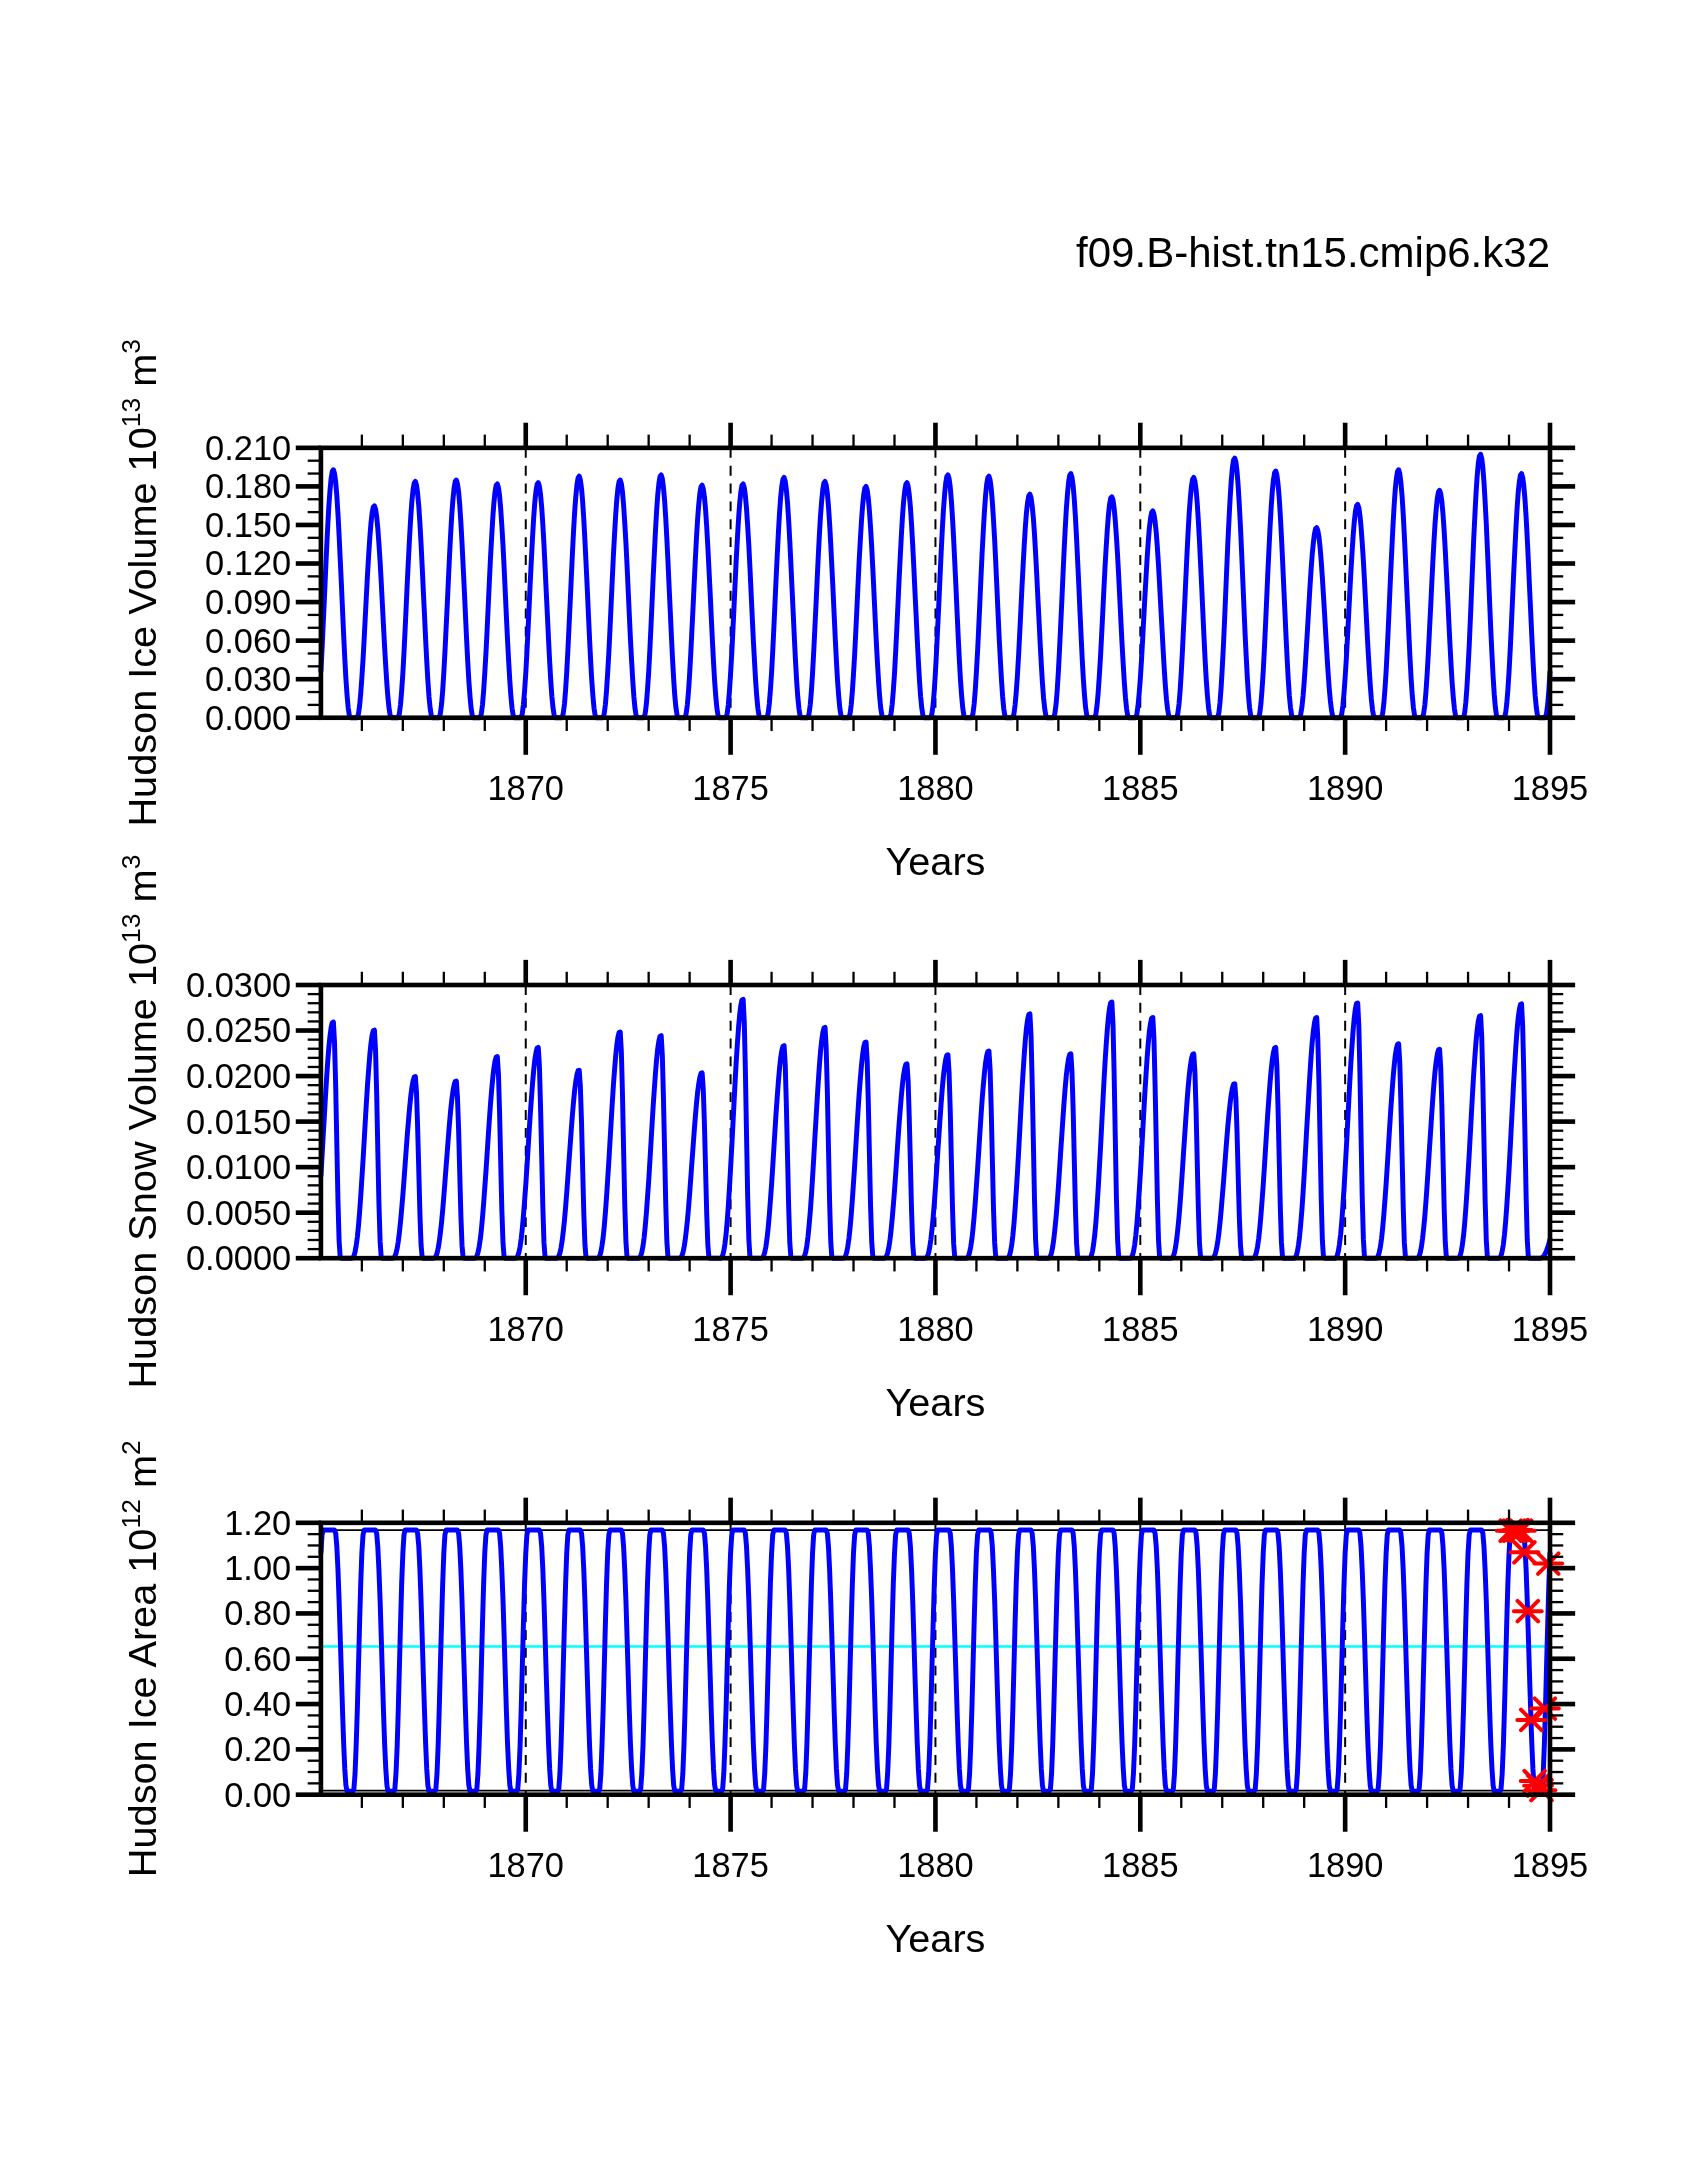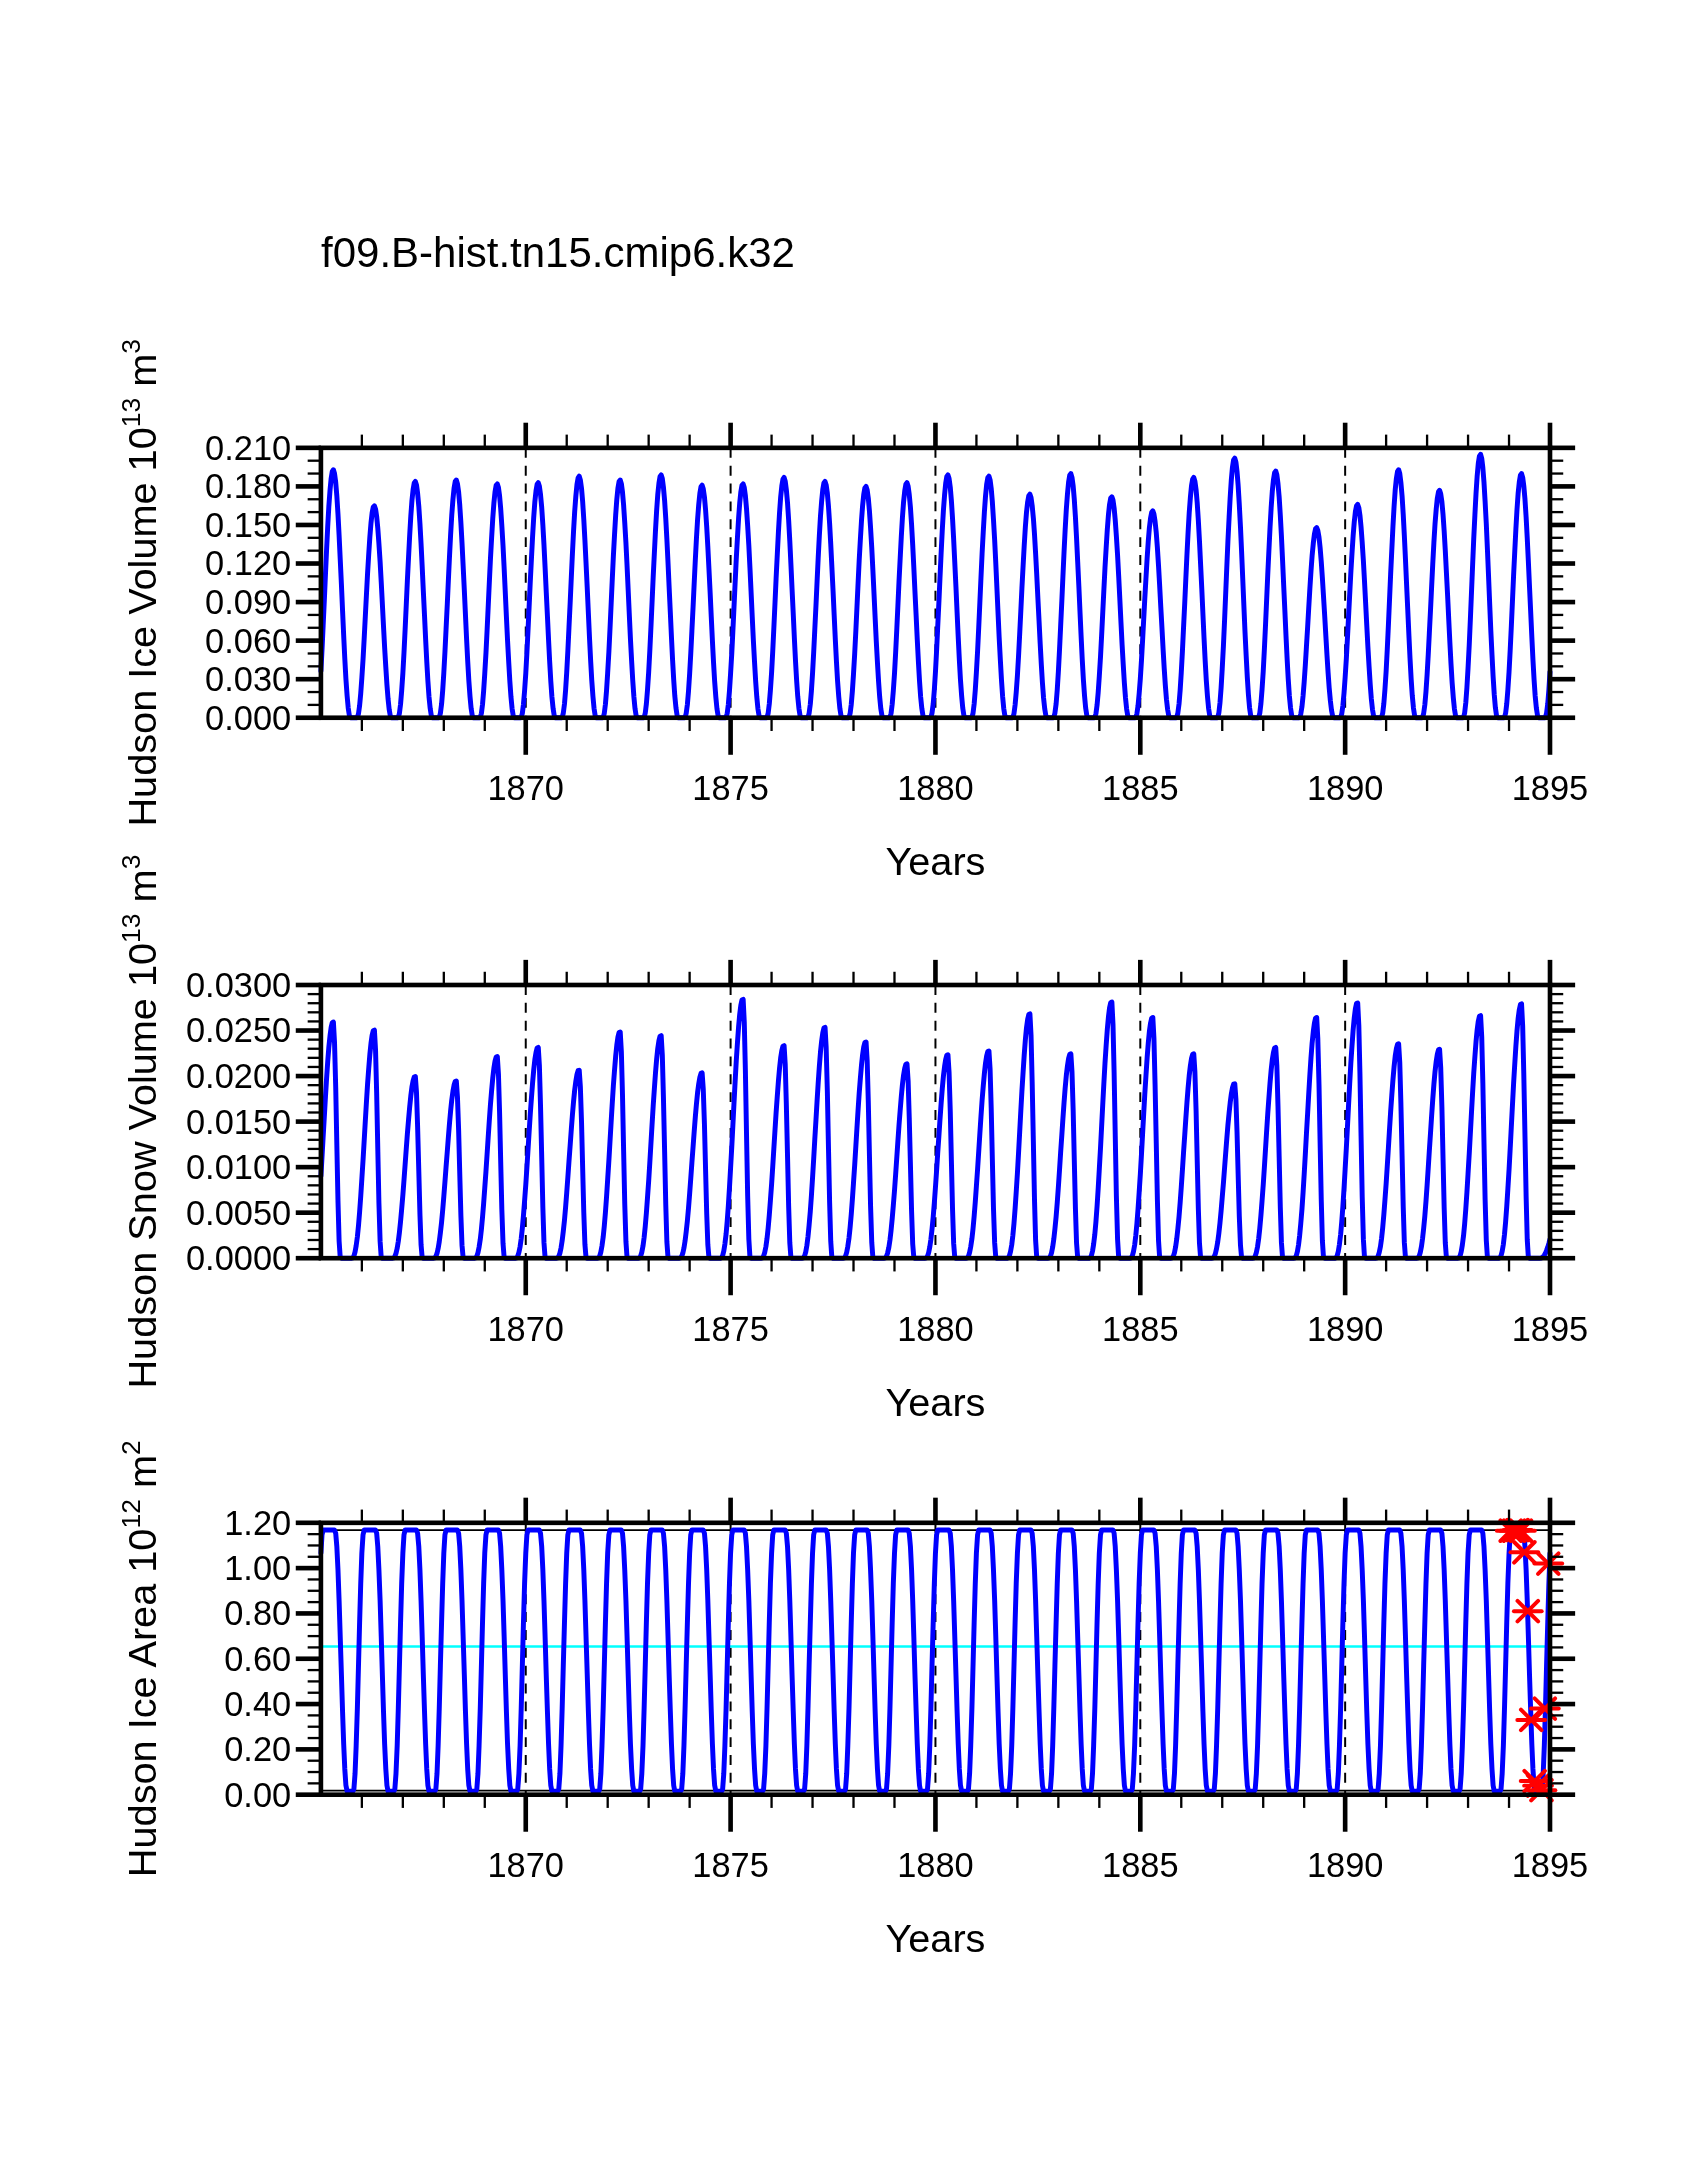--- a/index.html
+++ b/index.html
@@ -1,19 +1,19 @@
 <!DOCTYPE html>
 <html style="font-size:10.6px"><head>
 <meta charset="utf-8">
 <style>
   html,body{margin:0;padding:0;background:#ffffff;}
   body{width:1687px;height:2183px;position:relative;font-family:"Liberation Sans",sans-serif;}
   .fig-title{
     position:absolute; left:321px; width:1229px; top:229px;
-    text-align:left; font-size:42px; color:#000; letter-spacing:0px;
+    text-align:right; font-size:42px; color:#000; letter-spacing:0px;
   }
   svg{position:absolute;left:0;top:0;}
 </style>
 </head>
 <body>
 
 <div class="fig-title">f09.B-hist.tn15.cmip6.k32</div>
 
 <svg id="fig" width="1687" height="2183" viewBox="0 0 2550 3300" xmlns="http://www.w3.org/2000/svg">
     <g>

